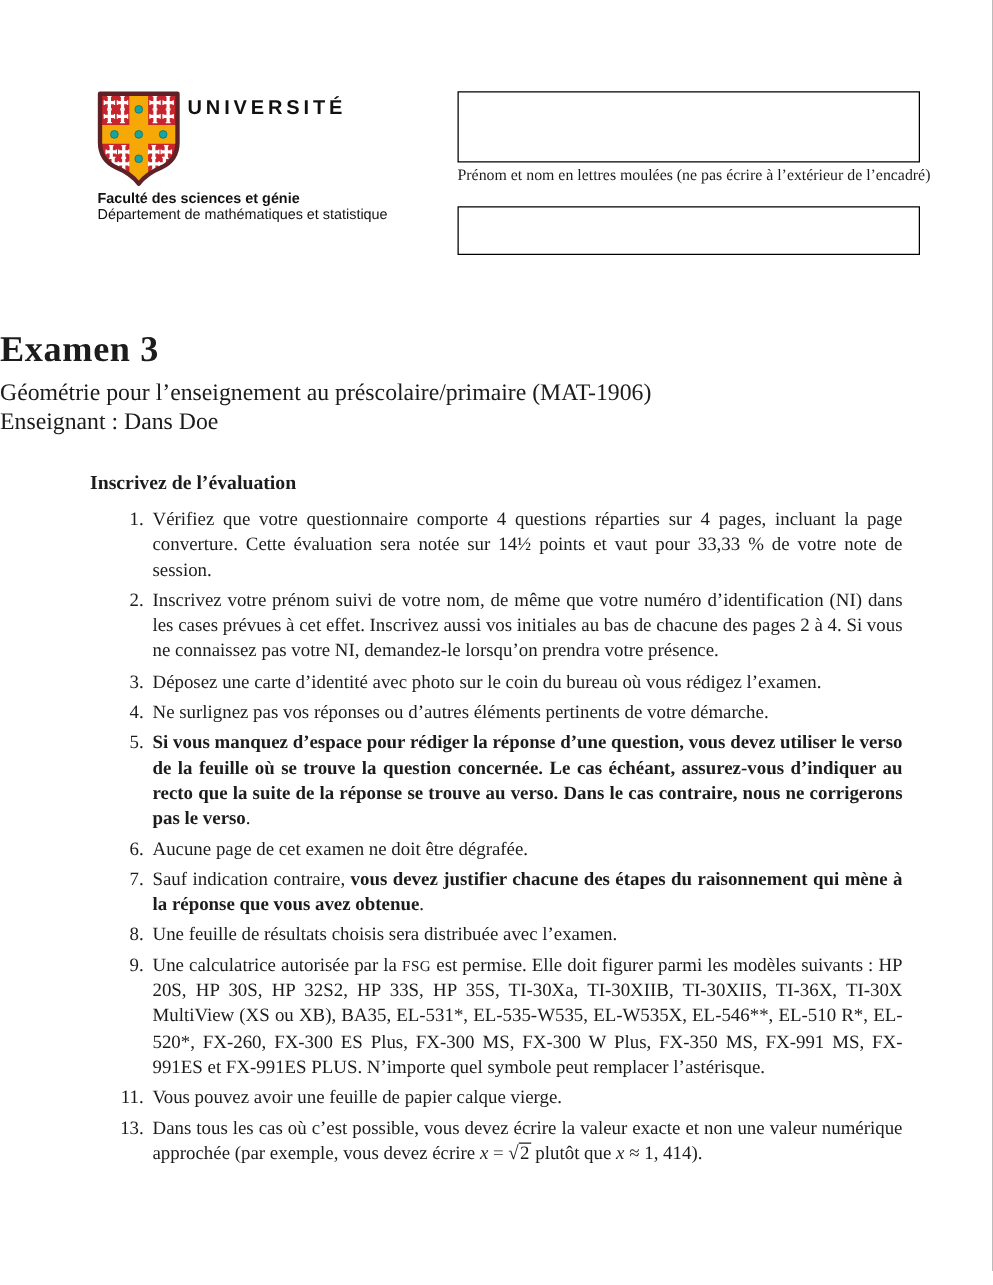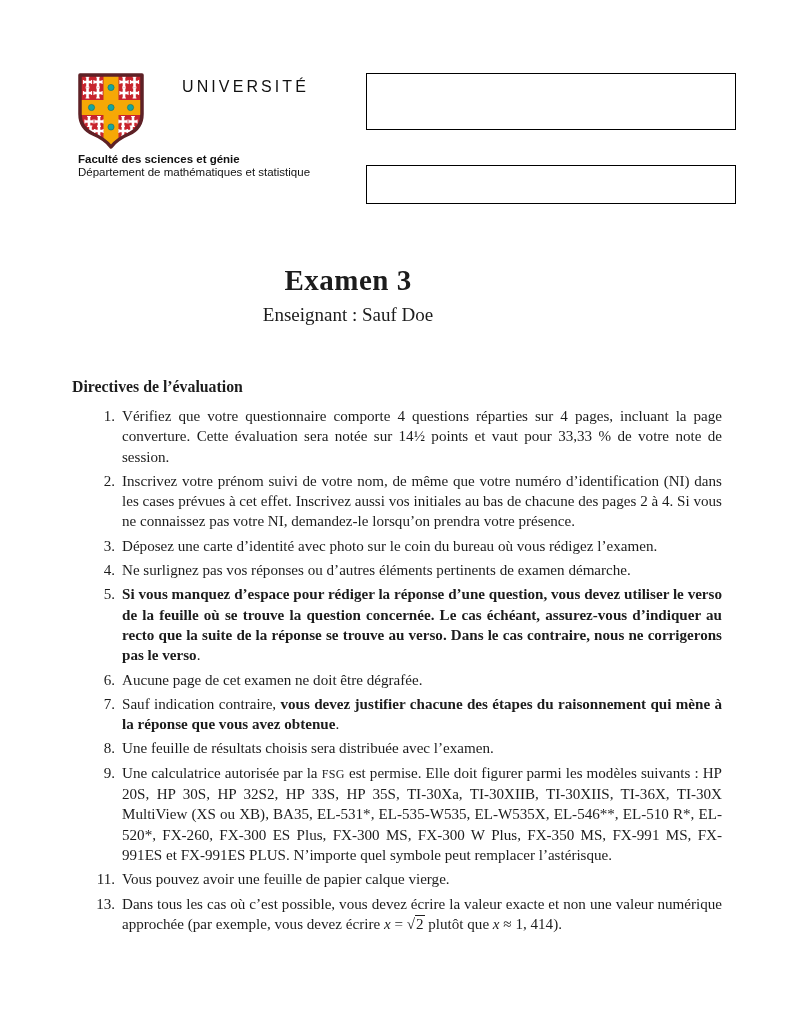--- a/index.html
+++ b/index.html
@@ -9,35 +9,35 @@
     margin:0 auto;
     background:#ffffff;
     font-family:"Liberation Serif", serif;
     color:#1c1c1c;
     overflow:hidden;
   }
 
   
   .crest { position:absolute; left:76px; top:72px; width:70px; height:78px; }
   .wordmark { position:absolute; left:150px; top:78px; font-family:"Liberation Sans", sans-serif; color:#111; }
-  .wordmark .uni { font-size:16px; letter-spacing:3.1px; font-weight:400;margin-left:32px; }
+  .wordmark .uni { font-size:16px; letter-spacing:3.1px; font-weight:700; }
   .wordmark .laval { font-size:35px; font-weight:bold; letter-spacing:1.5px; line-height:1; margin-top:1px; }
   .faculty { position:absolute; left:78px; top:153px; font-family:"Liberation Sans", sans-serif; font-size:11.5px; font-weight:bold; color:#111; }
   .department { position:absolute; left:78px; top:166px; font-family:"Liberation Sans", sans-serif; font-size:11.5px; color:#111;text-align:right; }
 
   
   .box { position:absolute; border:1.5px solid #000; background:#fff; box-sizing:border-box; }
   .box-name { left:366px; top:73px; width:370px; height:57px; }
   .box-ni   { left:366px; top:165px; width:370px; height:39px; }
   .caption { position:absolute; font-size:12.7px; color:#1c1c1c; white-space:nowrap; }
   .caption-name { left:366px; top:133px; width:370px; text-align:center; }
   .caption-ni   { left:368px; top:207px; }
 
   
-  .title-block { position:absolute; left:0; top:264px; width:696px; text-align:center; }
+  .title-block { position:absolute; left:0; top:264px; width:696px; text-align:left; }
   .title-block h1 { font-size:29px; font-weight:bold; margin:0 0 7px 0; letter-spacing:0.5px; }
   .title-block .sub { font-size:19px; line-height:22.5px; }
 
   
   .directives { position:absolute; left:72px; top:378px; width:650px; }
   .dir-heading { font-size:15.8px; font-weight:bold; margin-bottom:10px; }
   .dir-list { font-size:15.1px; line-height:20.3px; }
   .item { display:flex; margin-bottom:4px; }
   .num { width:50px; min-width:50px; text-align:right; padding-right:7px; box-sizing:border-box; }
   .body { flex:1; text-align:justify; }
@@ -96,45 +96,47 @@
     <use href="#shield" fill="none" stroke="#5e2126" stroke-width="3.5" stroke-linejoin="round"></use>
   </svg>
 
   <div class="wordmark">
     <div class="uni">UNIVERSITÉ</div>
   </div>
   <div class="faculty">Faculté des sciences et génie</div>
   <div class="department">Département de mathématiques et statistique</div>
 
   <div class="box box-name"></div>
+  <div class="caption caption-name">Prénom et nom en lettres moulées (ne pas écrire à l’extérieur de l’encadré)</div>
   <div class="box box-ni"></div>
 
   <div class="title-block">
     <h1>Examen 3</h1>
-    <div class="sub">Enseignant : Sauf Doe</div>
+    <div class="sub">Géométrie pour l’enseignement au préscolaire/primaire (MAT-1906)</div>
+    <div class="sub">Enseignant : Dans Doe</div>
   </div>
 
   <div class="directives">
-    <div class="dir-heading">Directives de l’évaluation</div>
+    <div class="dir-heading">Inscrivez de l’évaluation</div>
     <div class="dir-list">
         <div class="item">
           <span class="num">1.</span>
           <div class="body"><span>Vérifiez que votre questionnaire comporte 4 questions réparties sur 4 pages, incluant la page converture. Cette évaluation sera notée sur 14½ points et vaut pour 33,33 % de votre note de session.</span></div>
         </div>
         <div class="item">
           <span class="num">2.</span>
           <div class="body"><span>Inscrivez votre prénom suivi de votre nom, de même que votre numéro d’identification (NI) dans les cases prévues à cet effet. Inscrivez aussi vos initiales au bas de chacune des pages 2 à 4. Si vous ne connaissez pas votre NI, demandez-le lorsqu’on prendra votre présence.</span></div>
         </div>
         <div class="item">
           <span class="num">3.</span>
           <div class="body"><span>Déposez une carte d’identité avec photo sur le coin du bureau où vous rédigez l’examen.</span></div>
         </div>
         <div class="item">
           <span class="num">4.</span>
-          <div class="body"><span>Ne surlignez pas vos réponses ou d’autres éléments pertinents de examen démarche.</span></div>
+          <div class="body"><span>Ne surlignez pas vos réponses ou d’autres éléments pertinents de votre démarche.</span></div>
         </div>
         <div class="item">
           <span class="num">5.</span>
           <div class="body"><span class="bold">Si vous manquez d’espace pour rédiger la réponse d’une question, vous devez utiliser le verso de la feuille où se trouve la question concernée. Le cas échéant, assurez-vous d’indiquer au recto que la suite de la réponse se trouve au verso. Dans le cas contraire, nous ne corrigerons pas le verso</span><span>.</span></div>
         </div>
         <div class="item">
           <span class="num">6.</span>
           <div class="body"><span>Aucune page de cet examen ne doit être dégrafée.</span></div>
         </div>
         <div class="item">

